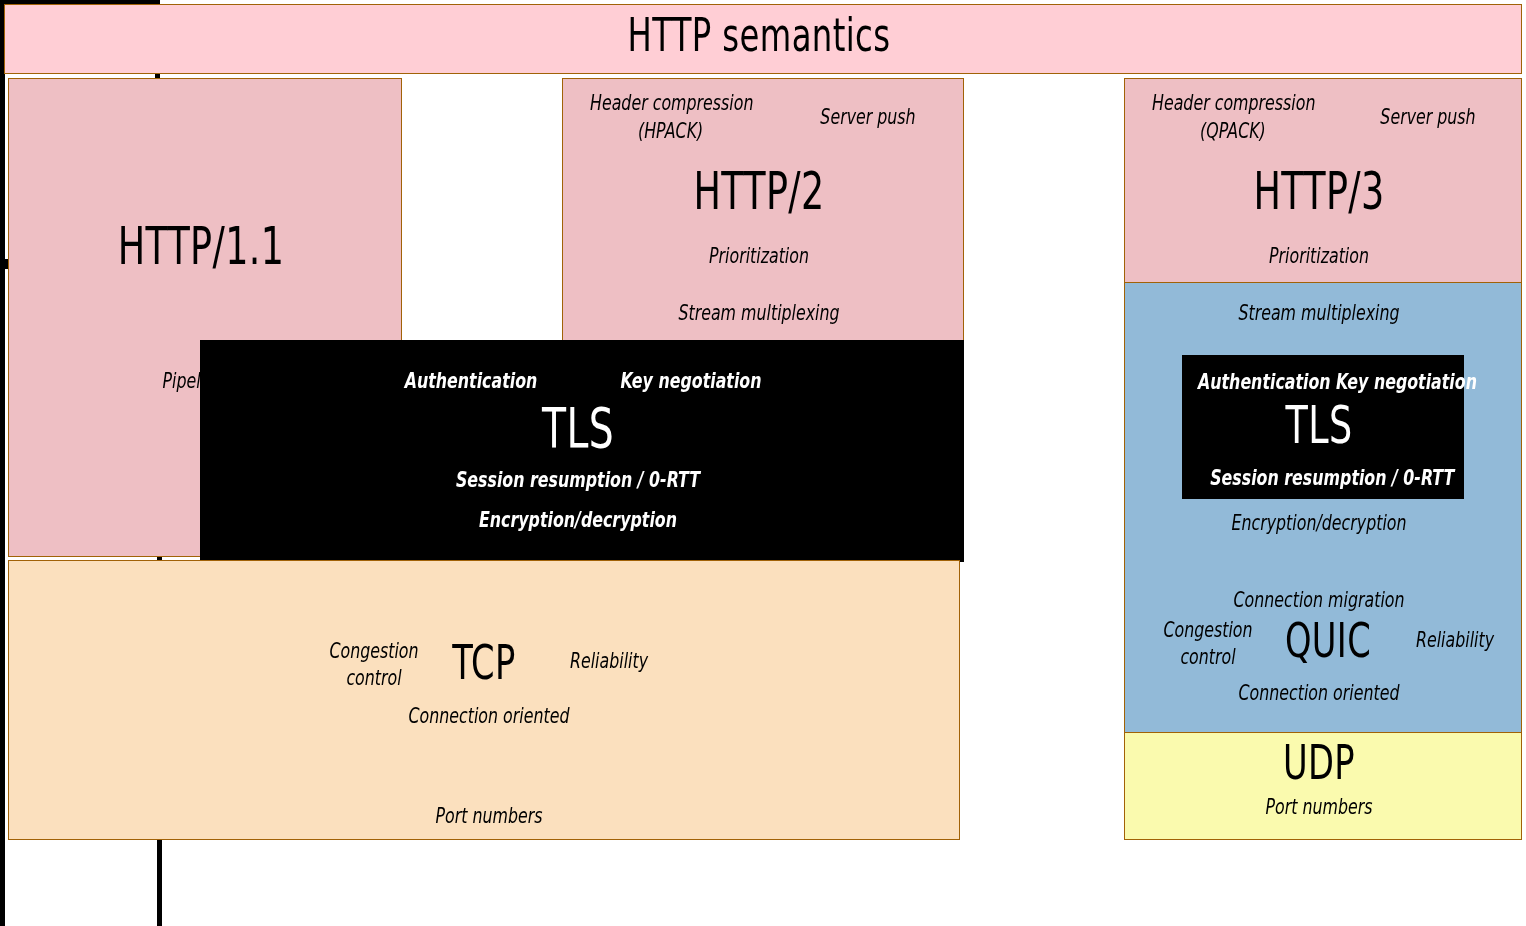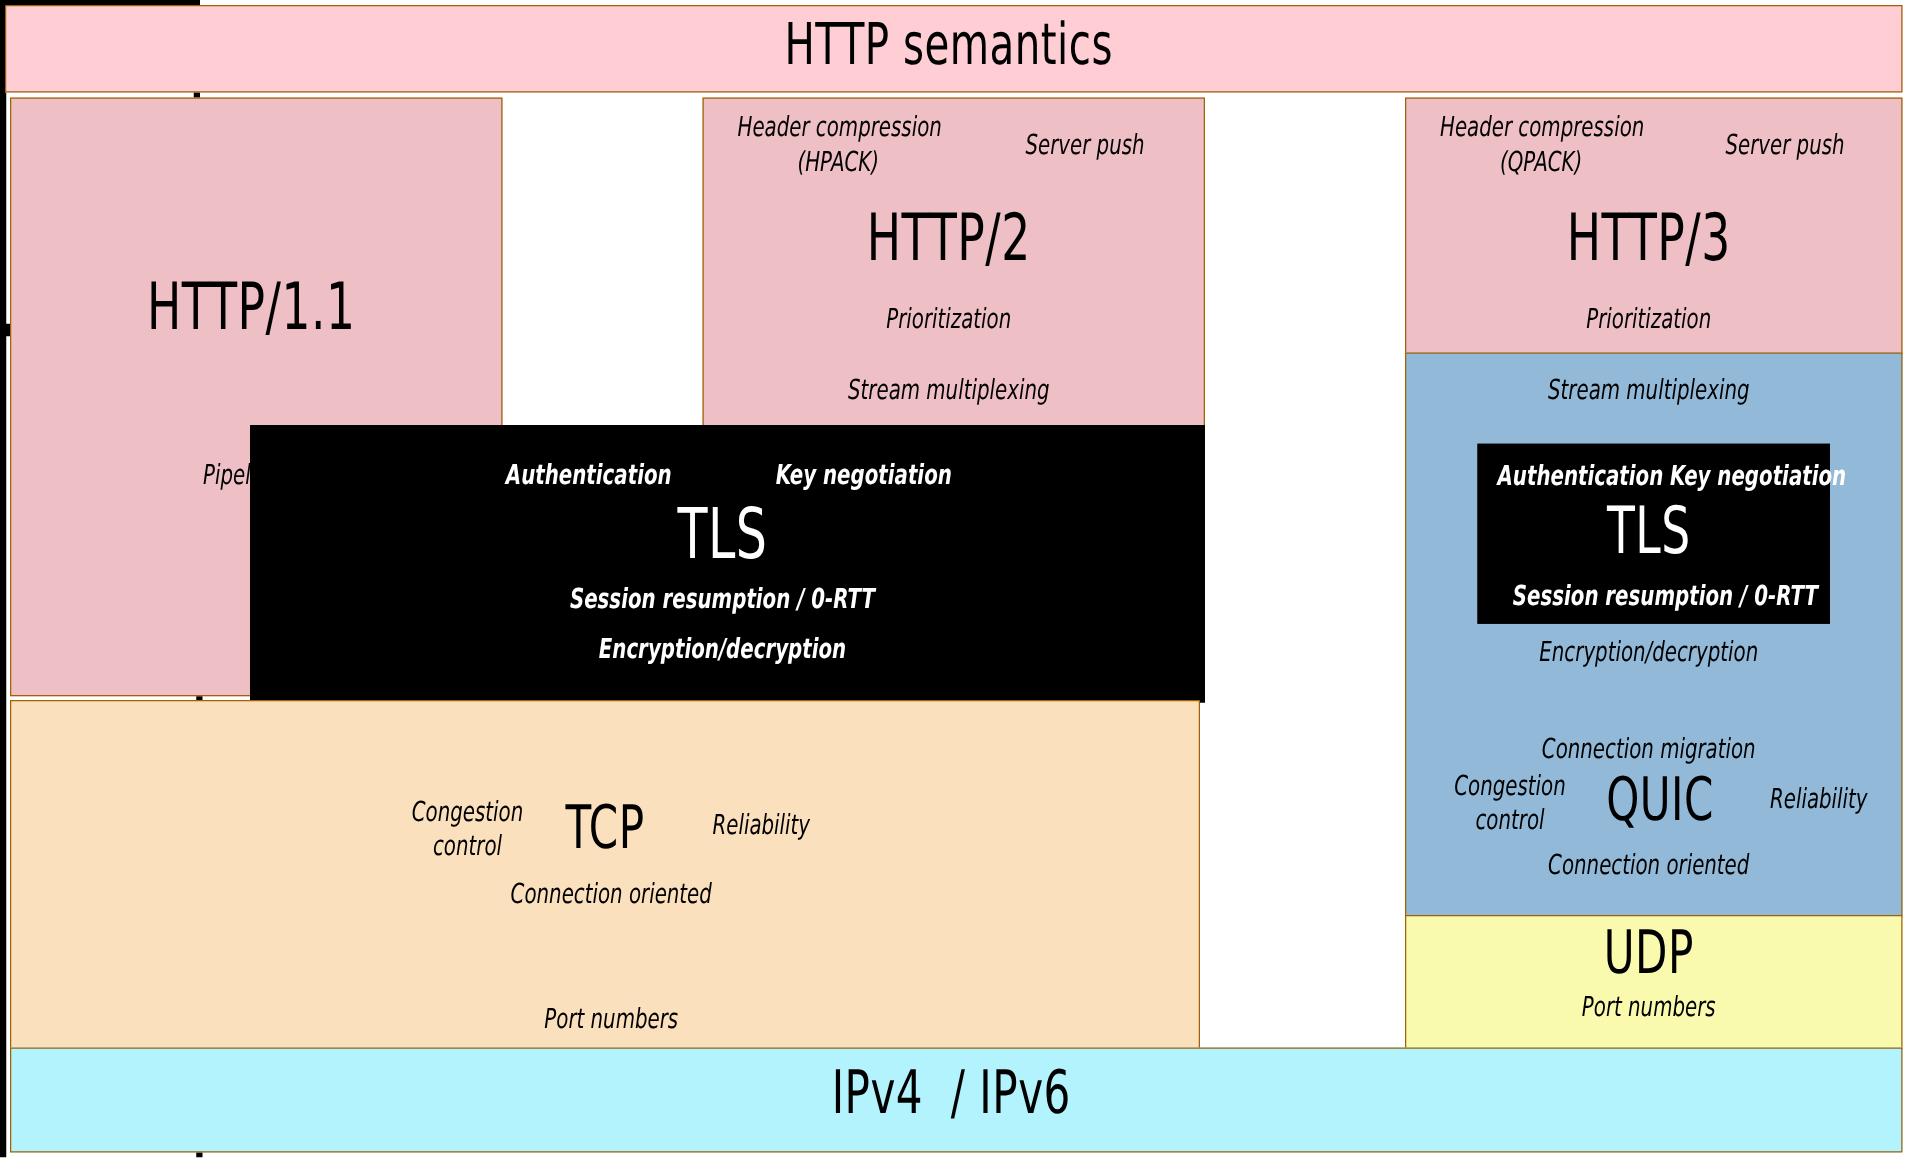--- a/index.html
+++ b/index.html
@@ -169,17 +169,14 @@
     <div class="lbl feat on-dark" style="left:138px;top:14px;width:150px;">Key negotiation</div>
     <div class="lbl big on-dark" style="left:0;top:42px;width:272px;font-size:52px;">TLS</div>
     <div class="lbl feat on-dark" style="left:0;top:110px;width:272px;">Session resumption / 0-RTT</div>
   </div>
 
   <div class="box" id="udp">
     <div class="lbl big" style="left:0;top:4px;width:388px;font-size:48px;">UDP</div>
     <div class="lbl feat" style="left:0;top:62px;width:388px;">Port numbers</div>
   </div>
 
-  <div class="box" id="ip">
-    <div class="lbl big" style="left:0;top:10px;width:1504px;font-size:48px;">IPv4  / IPv6</div>
-  </div>
 
 </div>
 
 </body></html>

